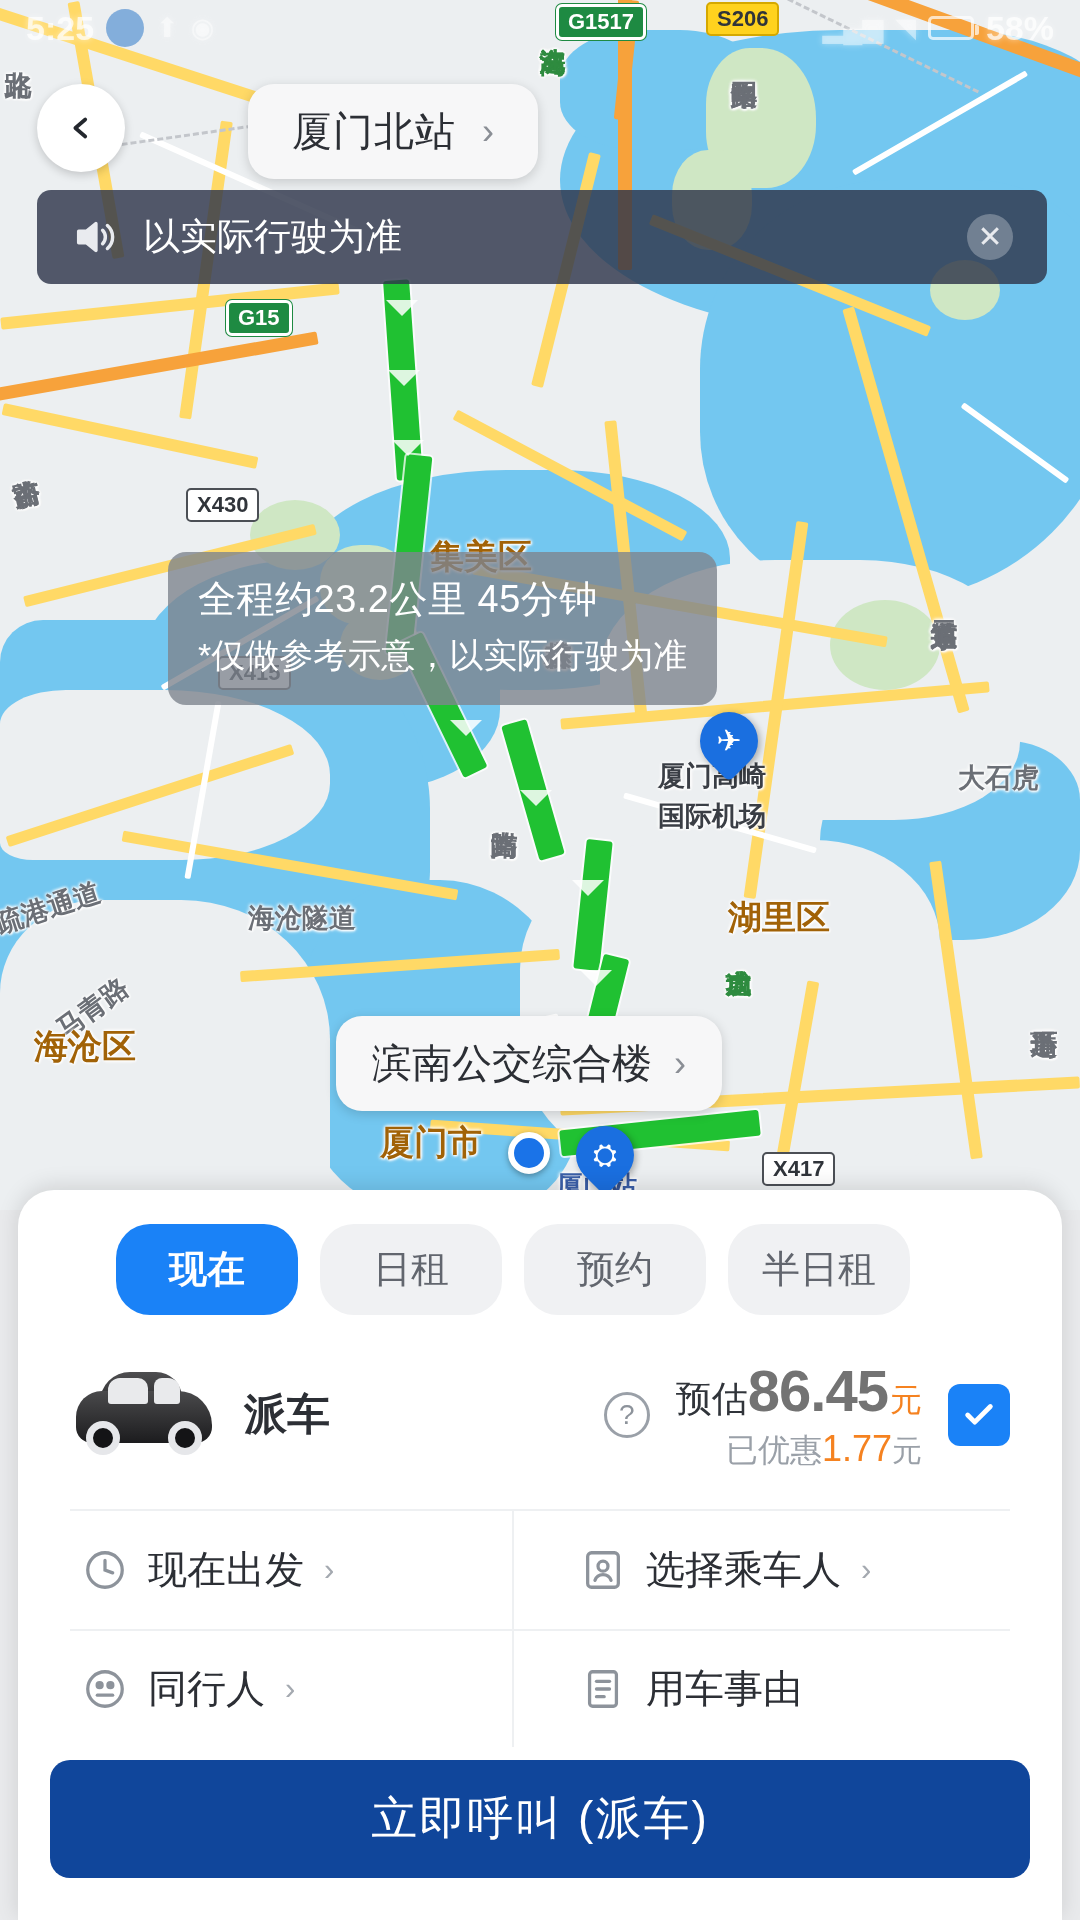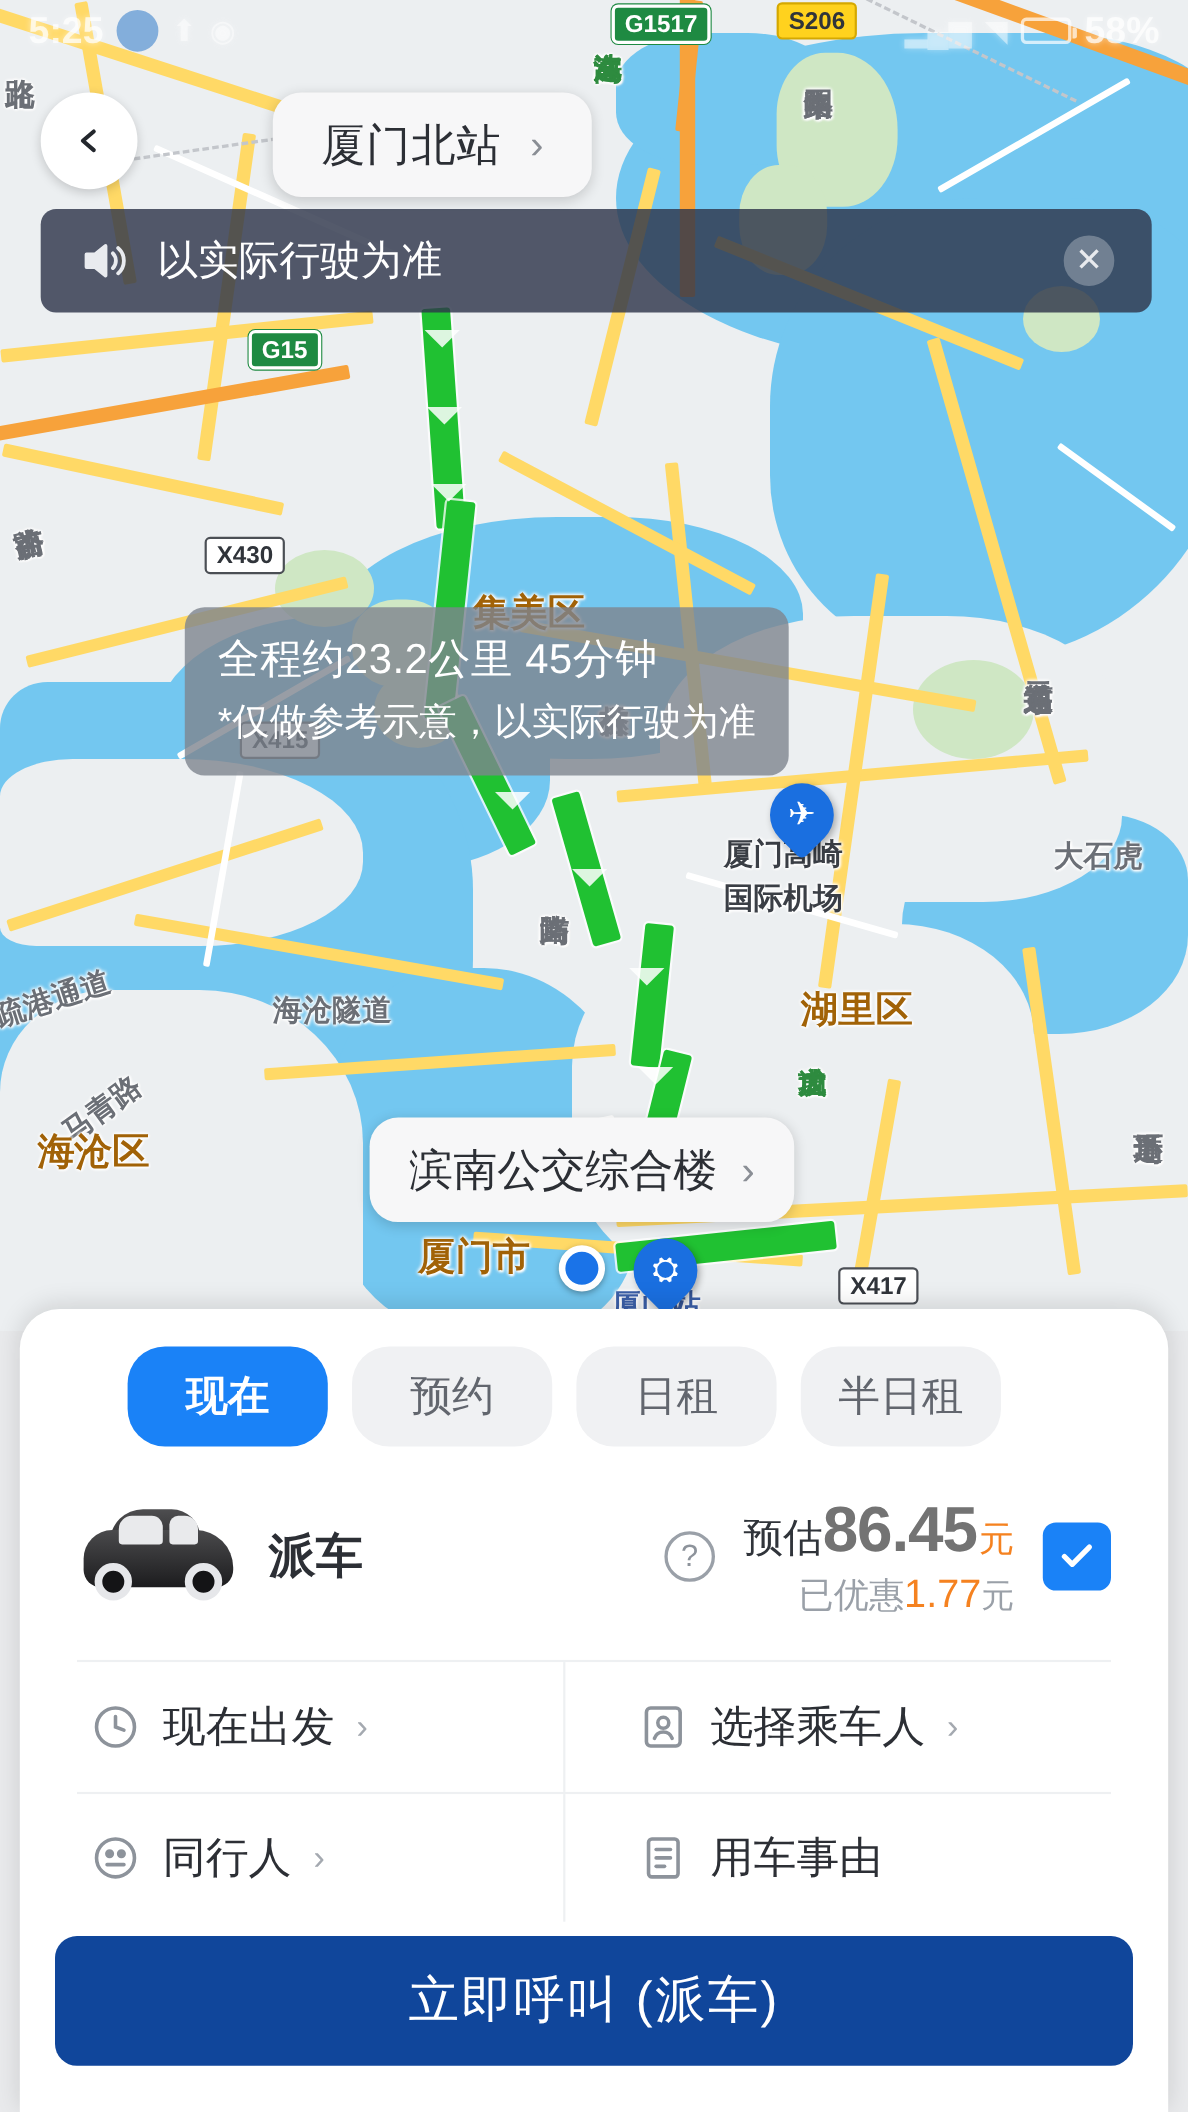--- a/index.html
+++ b/index.html
@@ -397,22 +397,22 @@
     </svg>
   </span>
   <span class="msg">以实际行驶为准</span>
   <span class="close">✕</span>
 </div>
 
 <div id="sheet">
 
   <div id="tabs">
     <div class="tab active">现在</div>
+    <div class="tab">日租</div>
     <div class="tab">预约</div>
-    <div class="tab">日租</div>
     <div class="tab">半日租</div>
   </div>
 
   <div id="carrow">
     <div id="carimg">
       <div class="carroof"></div>
       <div class="carbody"></div>
       <div class="carwin a"></div>
       <div class="carwin b"></div>
       <div class="wheel f"></div>

